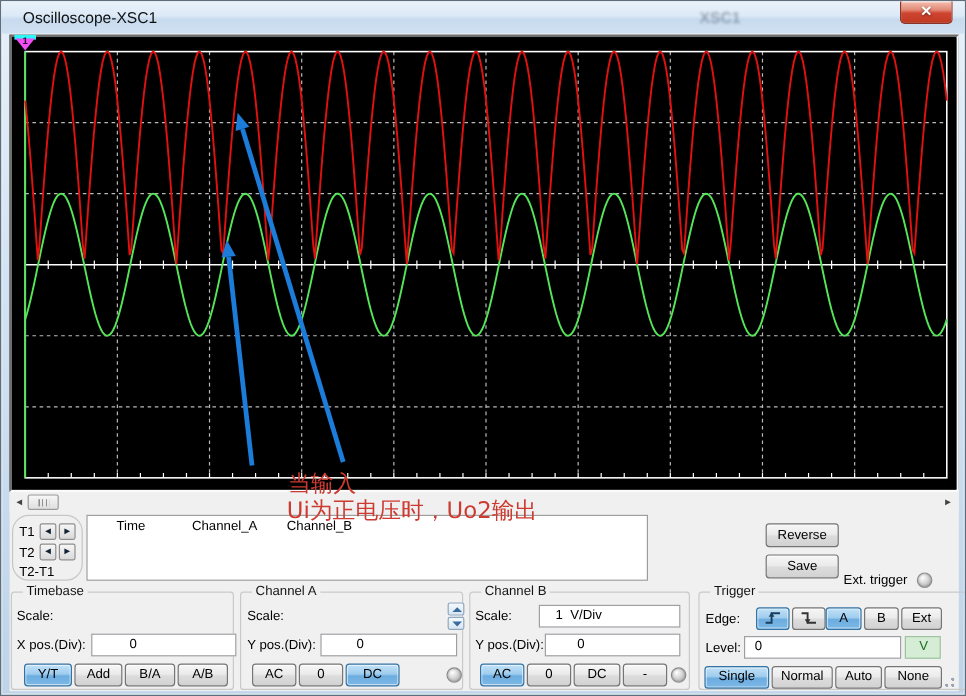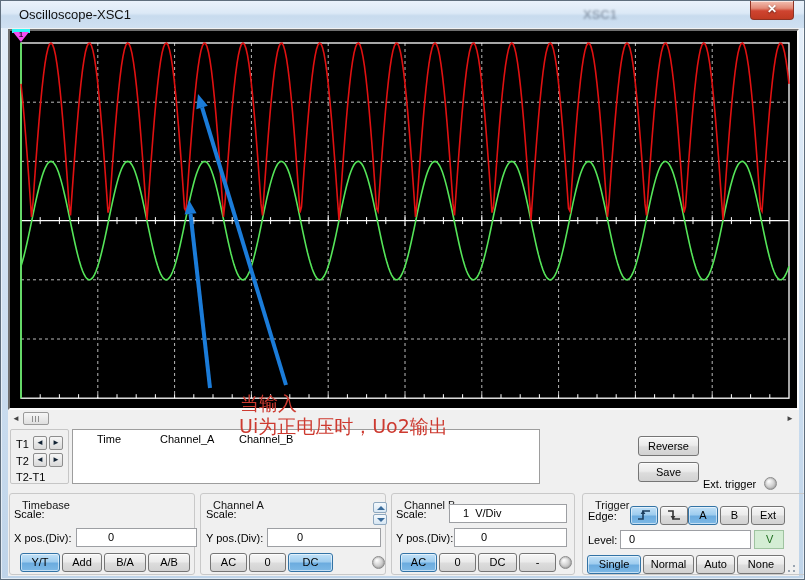--- a/index.html
+++ b/index.html
@@ -43,21 +43,21 @@
   .hs-arrow { position:absolute; top:2px; width:12px; height:12px; font-size:8px; line-height:12px;
     text-align:center; color:#444; cursor:pointer; }
   .hs-left { left:2px; } .hs-right { right:3px; }
   .hs-thumb { position:absolute; left:15px; top:1px; width:26px; height:13px;
     background:linear-gradient(180deg,#f7f7f7,#dfdfdf); border:1px solid #9a9a9a; border-radius:2px; cursor:grab; }
   .hs-grip { position:absolute; left:8px; top:3px; width:9px; height:6px;
     background:repeating-linear-gradient(90deg,#8f8f8f 0 1px,transparent 1px 3px); }
 
   
   .cursor-group { position:absolute; left:9px; top:428px; width:59px; height:55px;
-    border:1px solid #c6c6c6; border-radius:2px; background:#f0f0f0; }
+    border:1px solid #c6c6c6; border-radius:14px; background:#f0f0f0; }
   .cur-label { position:absolute; font-size:11px; }
   .cur-btn { position:absolute; width:14px; height:14px; font-size:8px; line-height:12px; text-align:center;
     color:#123; background:linear-gradient(180deg,#f6f6f6,#d9d9d9); border:1px solid #8d8d8d; border-radius:2px; cursor:pointer; }
 
   .readout-box { position:absolute; left:71px; top:428px; width:468px; height:55px;
     background:#fff; border:1px solid #9d9d9d; }
   .readout-header { position:absolute; top:3px; font-size:11px; color:#000; }
 
   .win-btn { position:absolute; font-size:11px; text-align:center;
     background:linear-gradient(180deg,#f6f6f6 0%,#ebebeb 45%,#dcdcdc 55%,#d2d2d2 100%);
@@ -66,21 +66,21 @@
   .win-btn.active { background:linear-gradient(180deg,#c2e1f7 0%,#9fcdef 45%,#6cacdf 55%,#7db9e6 100%);
     border:1px solid #3373a5; box-shadow:inset 0 0 0 1px rgba(255,255,255,.55); }
 
   .ext-trigger-label { position:absolute; left:702px; top:477px; font-size:11px; }
   .connector { position:absolute; width:13px; height:13px; border-radius:50%;
     background:radial-gradient(circle at 35% 30%,#ffffff,#c9c9c9 60%,#a8a8a8);
     border:1px solid #8b8b8b; box-shadow:inset 0 0 2px rgba(0,0,0,.35); }
 
   
   .group { position:absolute; top:492px; height:82px; border:1px solid #c9c9c9; border-radius:3px; }
-  .group-label { position:absolute; top:-7px; left:9px; background:#f0f0f0; padding:0 3px; font-size:11px; color:#141414;margin-top:12px; }
+  .group-label { position:absolute; top:-7px; left:9px; background:#f0f0f0; padding:0 3px; font-size:11px; color:#141414; }
   .g-lab { position:absolute; font-size:11px; white-space:nowrap; }
   .field { position:absolute; height:19px; background:#fff; border:1px solid #9d9fa3;
     font-size:11px; line-height:17px; white-space:pre; overflow:hidden; }
   .field.green { background:#d4edd4; border:1px solid #4f8fc4; height:20px; }
   .caret { display:inline-block; width:1px; height:11px; background:#222; vertical-align:-1px; }
 
   .spinner { position:absolute; width:14px; }
   .spin-btn { width:14px; height:11px; background:linear-gradient(180deg,#f4f9fd,#d7e6f3);
     border:1px solid #8ea8bf; border-radius:2px; position:relative; cursor:pointer; margin-bottom:1px; }
   .spin-btn i { position:absolute; left:3px; width:0; height:0;

